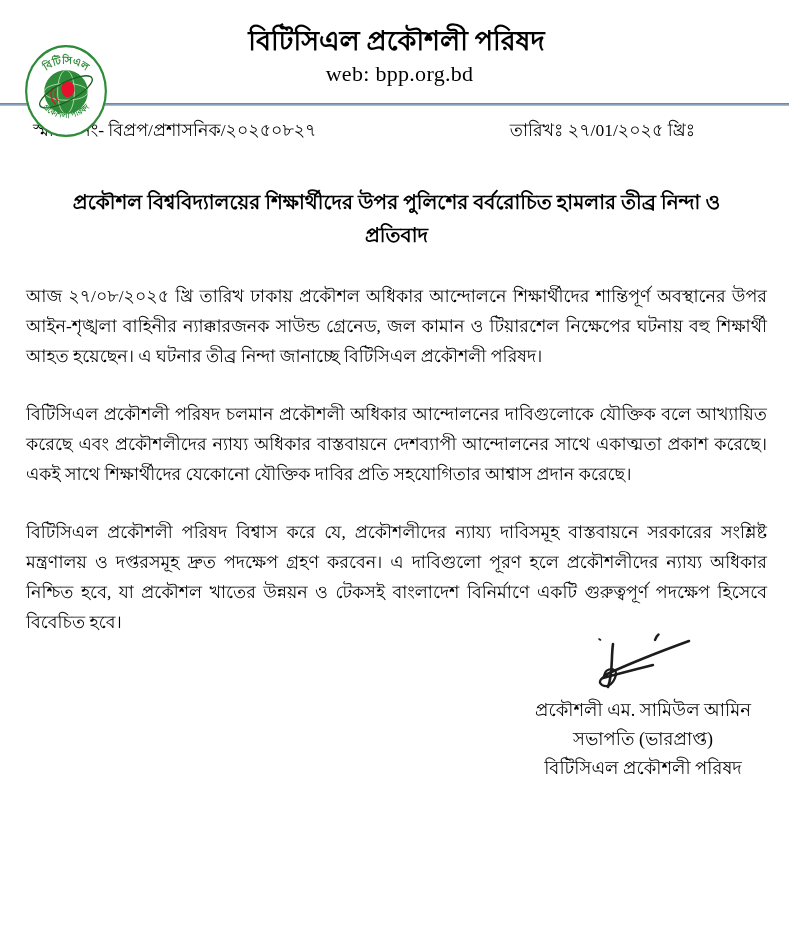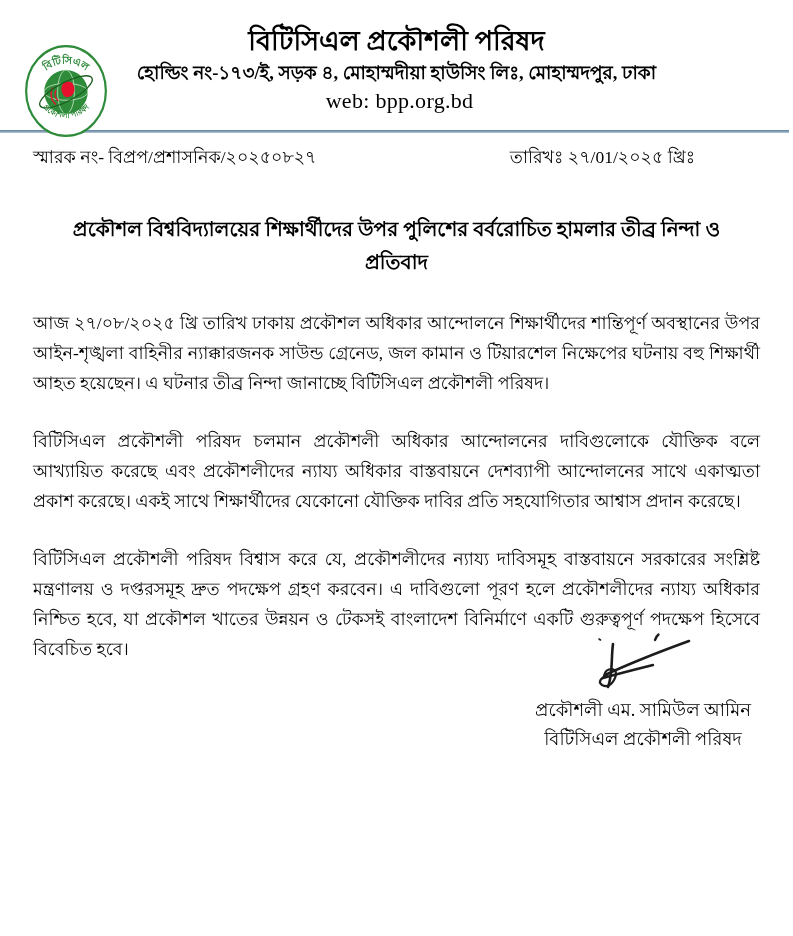--- a/index.html
+++ b/index.html
@@ -30,21 +30,21 @@
     padding:11px 98px 0 33px;
     font-size:17.5px;
   }
   
   .subject{
     text-align:center;font-weight:bold;
     font-size:20px;margin-top:41px;
     padding:0 40px;
   }
   
-  .body-text{padding:0 33px;}
+  .body-text{padding:0 26px;}
   .body-text p{
     margin:28px 0 0 0;
     font-size:17.5px;line-height:30px;
     text-align:justify;text-justify:inter-word;
   }
   
   .signature-block{
     position:absolute;top:630px;right:9px;
     width:282px;text-align:center;
   }
@@ -73,21 +73,20 @@
     <path d="M41 68 A 11 11 0 0 1 38 55" fill="none" stroke="#e8112d" stroke-width="1.6"></path>
     <path d="M47 46 q 9 -4 12 3 q 3 7 -2 12 q -6 5 -10 0 q -5 -8 0 -15 Z" fill="#e8112d"></path>
     <ellipse cx="50" cy="57" rx="35" ry="11" fill="none" stroke="#1b5e20" stroke-width="1.6" transform="rotate(-28 50 57)"></ellipse>
     <text font-size="9.5" font-weight="bold" fill="#2e8b3a" font-family="Liberation Serif, serif">
       <textPath href="#arcBot" startOffset="50%" text-anchor="middle">প্রকৌশলী পরিষদ</textPath>
     </text>
   </svg>
 
   <div class="header">
     <h1 class="org-name">বিটিসিএল প্রকৌশলী পরিষদ</h1>
-    <div class="address">হোল্ডিং নং-১৭৩/ই, সড়ক ৪, মোহাম্মদীয়া হাউসিং লিঃ, মোহাম্মদপুর, ঢাকা</div>
     <div class="website">web: bpp.org.bd</div>
   </div>
 
   <div class="divider"></div>
 
   <div class="meta-row">
     <span class="memo">স্মারক নং- বিপ্রপ/প্রশাসনিক/২০২৫০৮২৭</span>
     <span class="date">তারিখঃ ২৭/01/২০২৫ খ্রিঃ</span>
   </div>
 
@@ -104,16 +103,17 @@
       <g fill="none" stroke="#1c1c1c" stroke-linecap="round">
         <path d="M10 9 l1.5 1" stroke-width="1.6"></path>
         <path d="M66 10 q1.5 -4 3.5 -5.5" stroke-width="2.4"></path>
         <path d="M100 11 C 78 19 46 31 16 45" stroke-width="2.6"></path>
         <path d="M24 14 C 22 28 24 44 19 57" stroke-width="2.6"></path>
         <path d="M64 35 C 48 39 32 43 14 48" stroke-width="2.4"></path>
         <path d="M18 45 q -11 6 -5 10 q 8 4 13 -7 q 3 -8 -3 -9 q -7 0 -8 7" stroke-width="2.2"></path>
       </g>
     </svg>
     <div class="sig-line sig-name">প্রকৌশলী এম. সামিউল আমিন</div>
+    <div class="sig-line">সভাপতি (ভারপ্রাপ্ত)</div>
     <div class="sig-line">বিটিসিএল প্রকৌশলী পরিষদ</div>
   </div>
 
 </div>
 
 </body></html>

